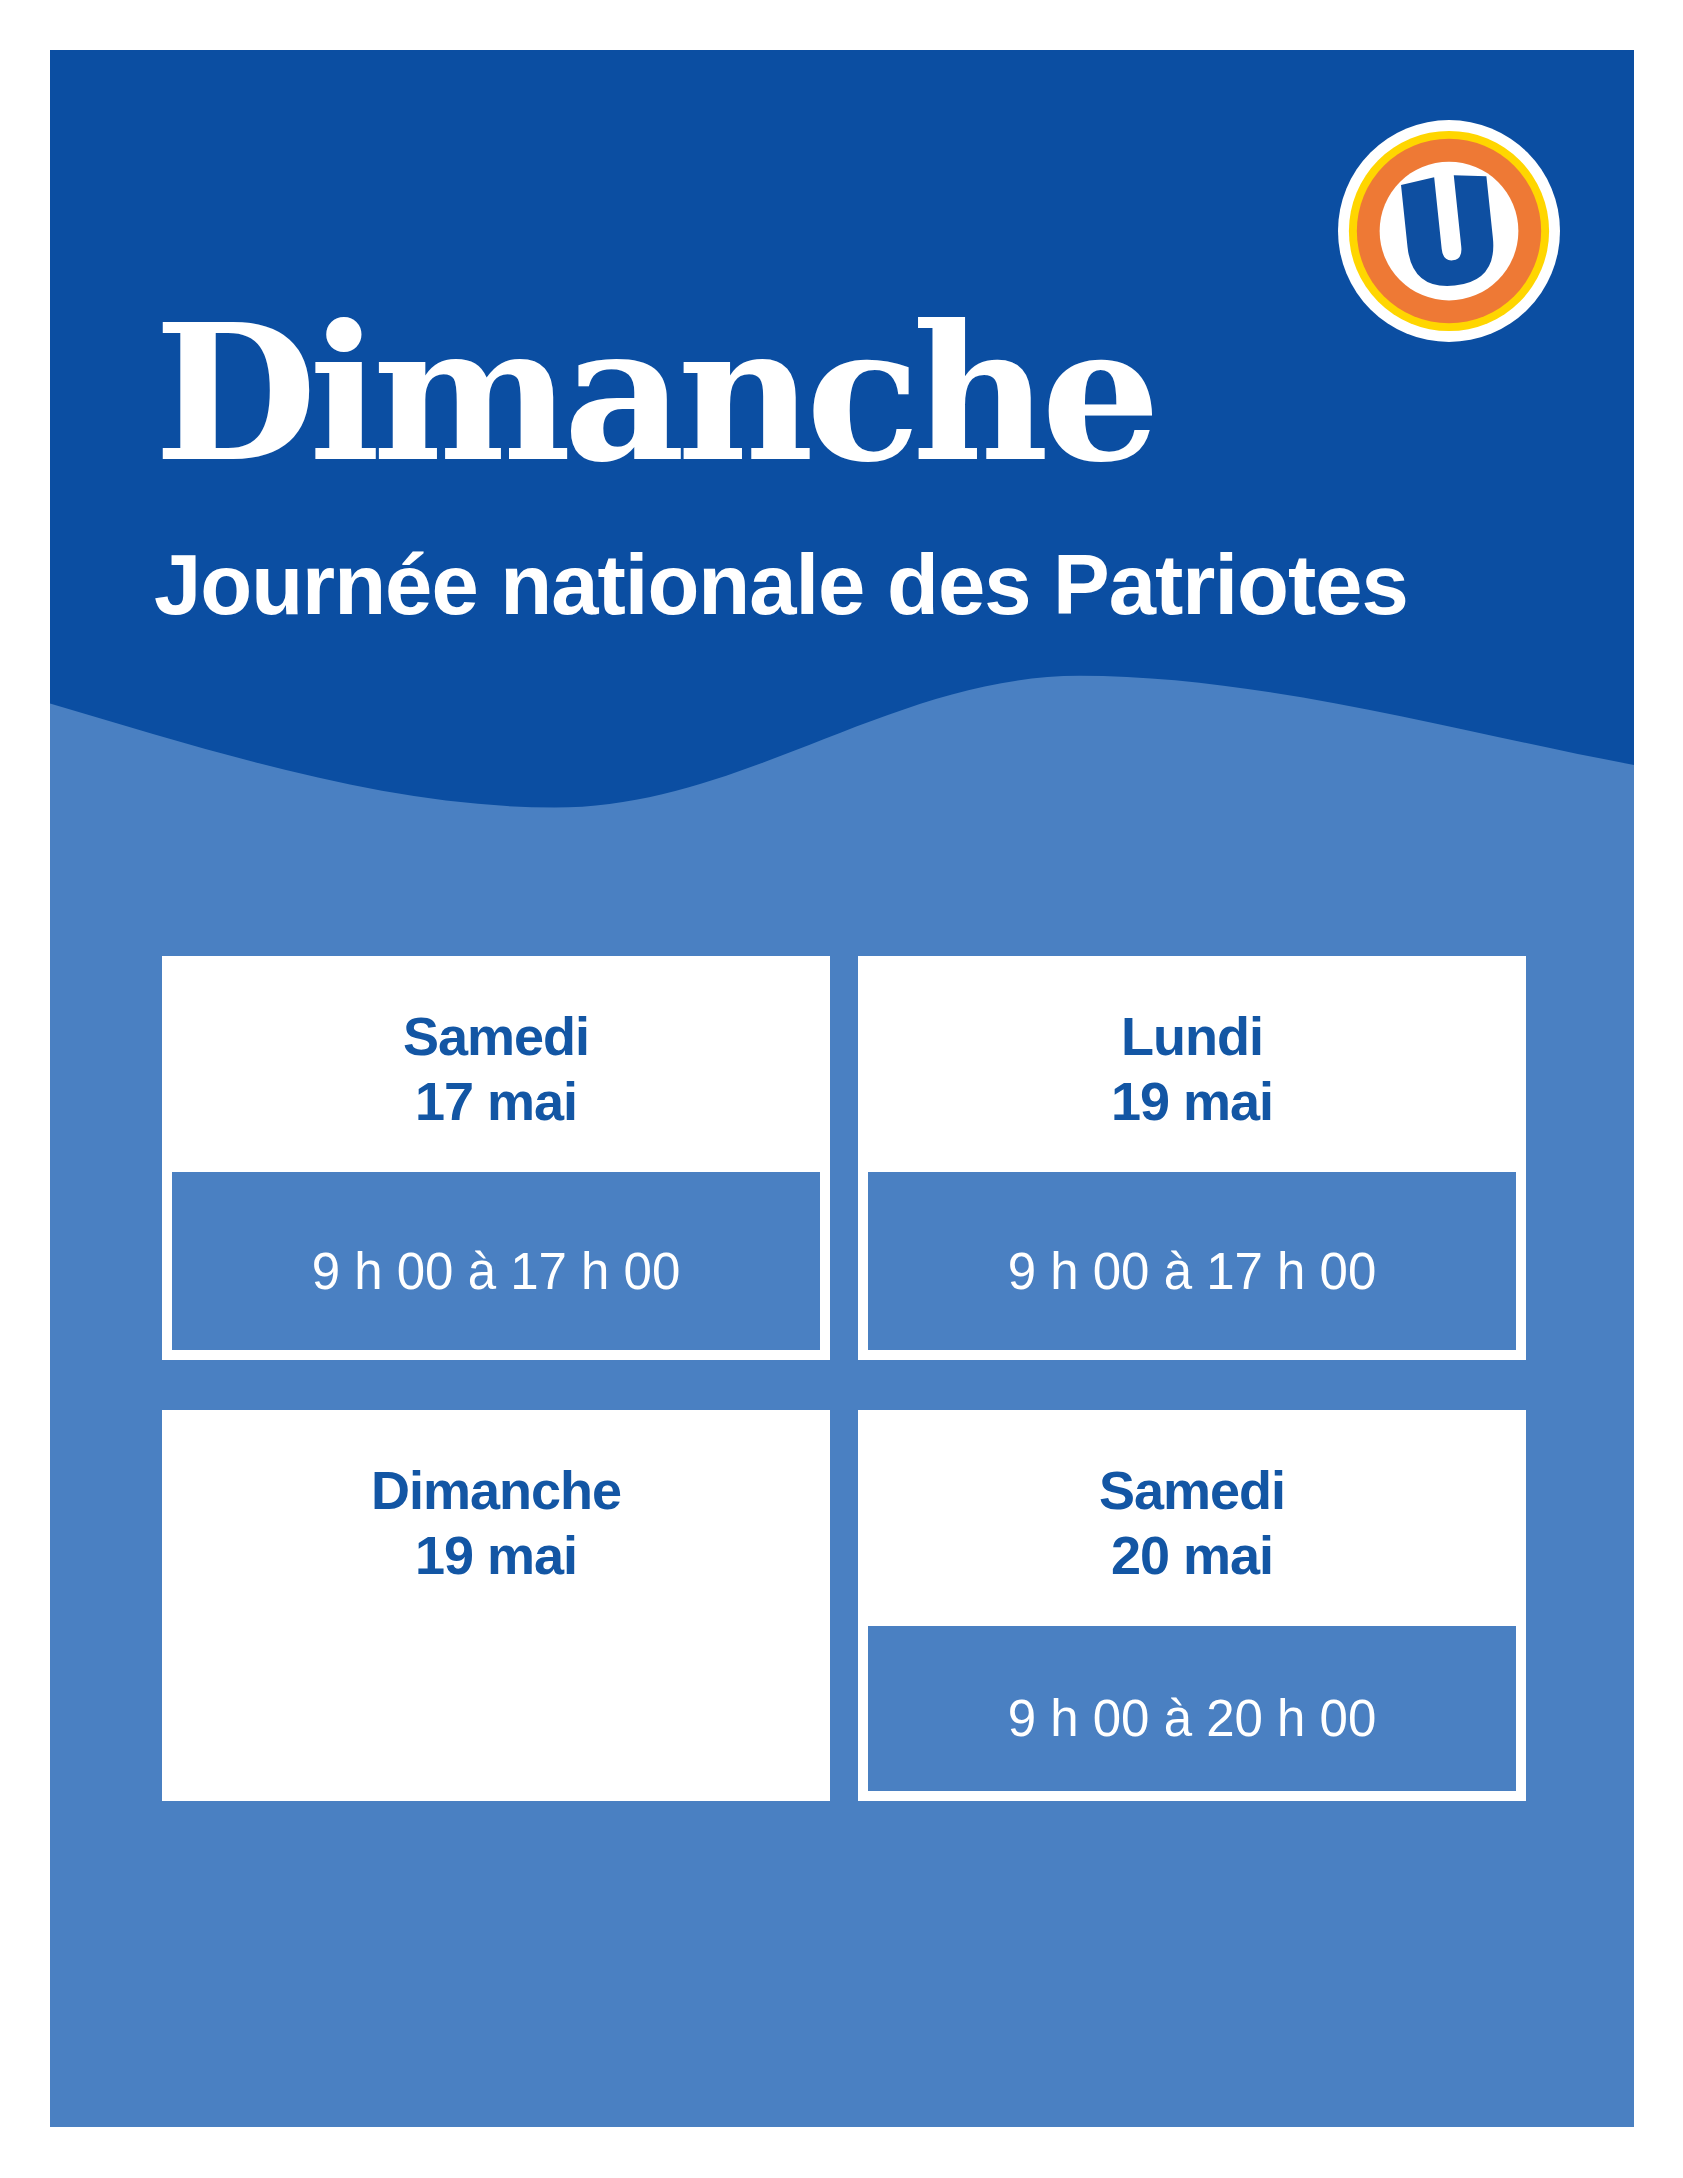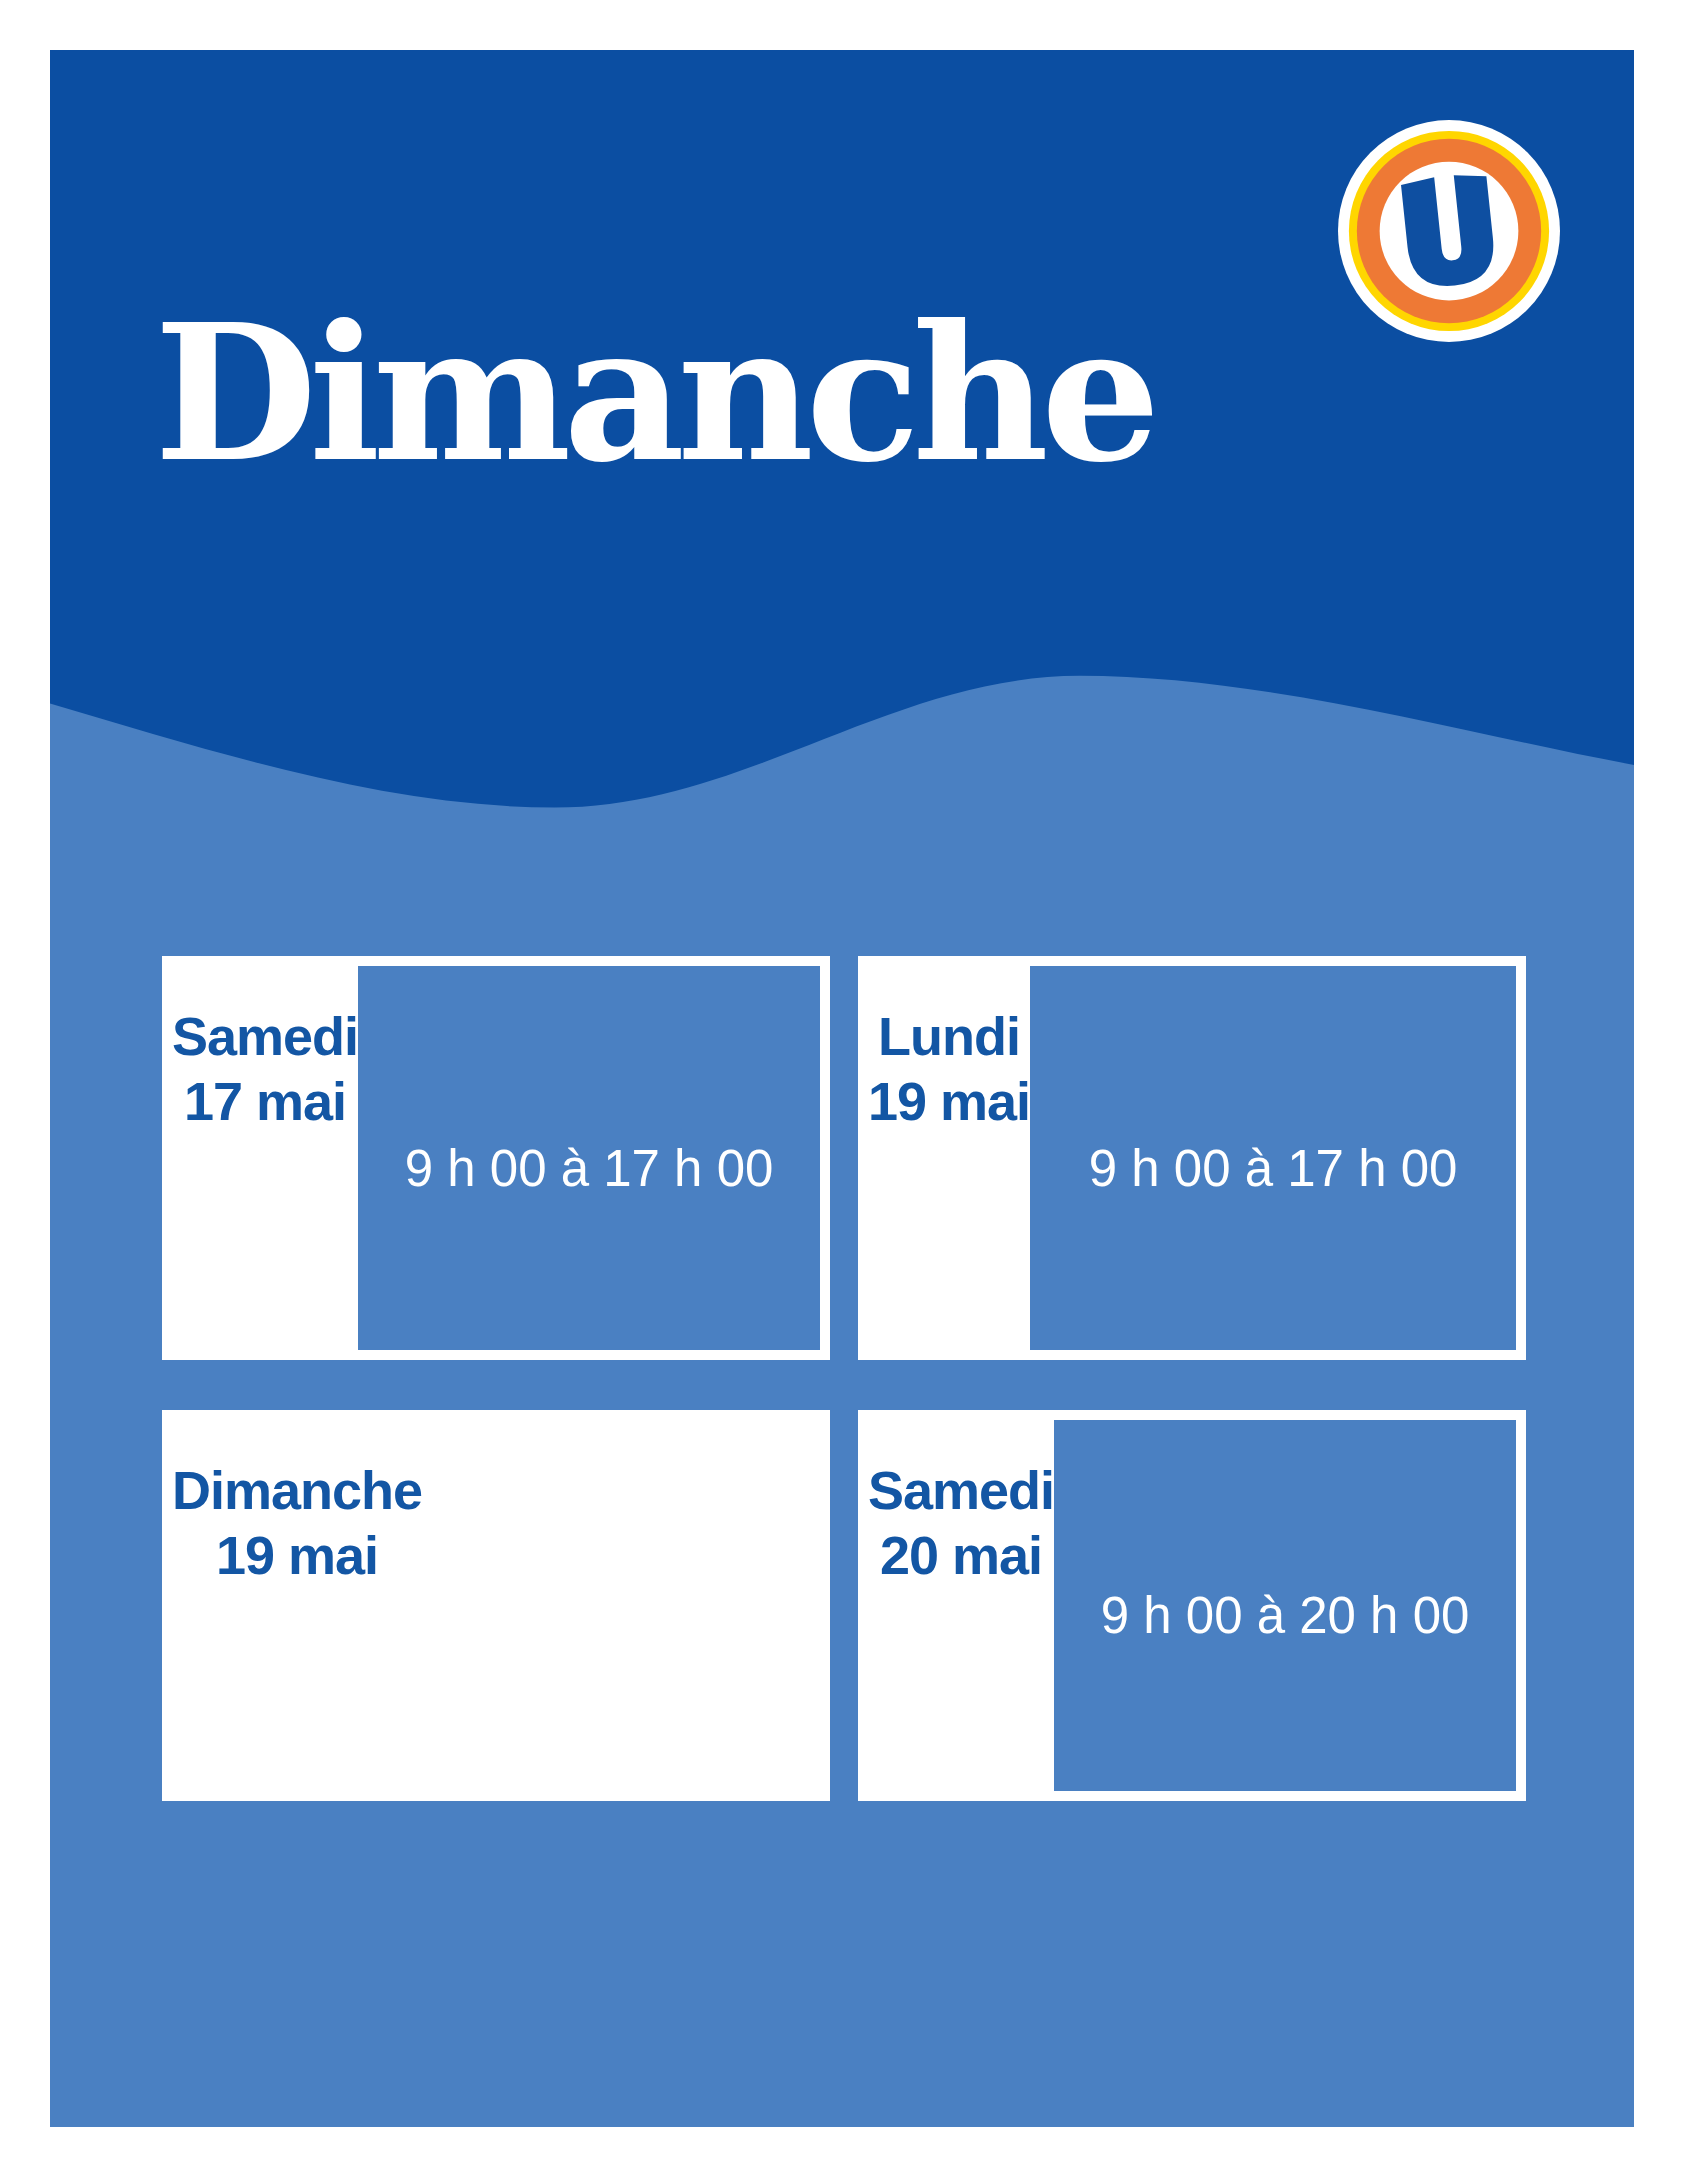--- a/index.html
+++ b/index.html
@@ -65,21 +65,21 @@
     grid-template-columns: 668px 668px;
     grid-template-rows: 404px 391px;
     column-gap: 28px;
     row-gap: 50px;
   }
   .card {
     background: #ffffff;
     box-sizing: border-box;
     padding: 10px;
     display: flex;
-    flex-direction: row;
+    flex-direction: column;
   }
   .day-section {
     height: 206px;
     display: flex;
     flex-direction: column;
     align-items: center;
     justify-content: center;
   }
   .day-line {
     font-size: 54px;
@@ -119,20 +119,21 @@
     <circle cx="112" cy="112" r="112" fill="#FFFFFF"></circle>
     <circle cx="112" cy="112" r="101" fill="#FFD600"></circle>
     <circle cx="112" cy="112" r="93" fill="#EE7935"></circle>
     <circle cx="112" cy="112" r="70" fill="#FFFFFF"></circle>
     <g transform="translate(112 112) rotate(-6) scale(1.42) translate(-60.5 -60)">
       <path fill="#0E4FA1" d="M 30,24 L 54,21 L 54,72 Q 54,81 61,81 Q 68,81 68,72 L 68,21 L 91,24 L 91,68 Q 91,99 60.5,99 Q 30,99 30,68 Z"></path>
     </g>
   </svg>
 
   <div class="title">Dimanche</div>
+  <div class="subtitle">Journée nationale des Patriotes</div>
 
   <div class="cards">
 
     <div class="card">
       <div class="day-section">
         <div class="day-line">Samedi</div>
         <div class="day-line">17 mai</div>
       </div>
       <div class="time-box">
         <div class="time-text">9 h 00 à 17 h 00</div>

